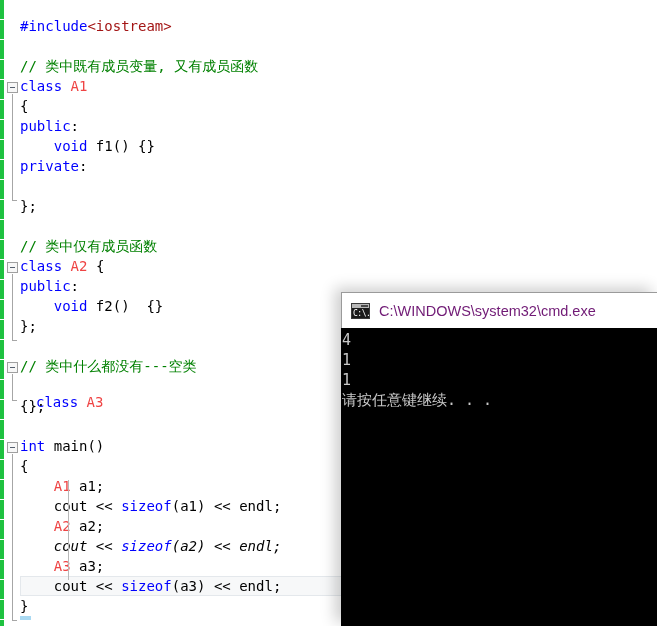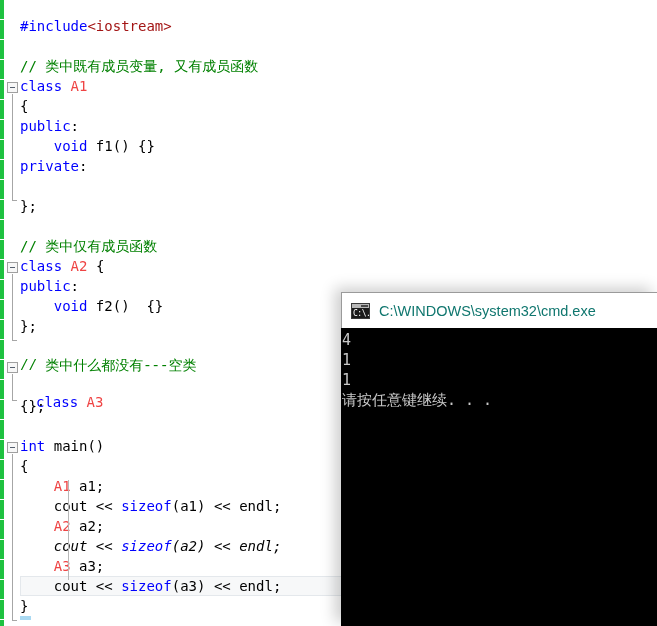--- a/index.html
+++ b/index.html
@@ -184,21 +184,21 @@
     bottom: 0;
     color: #ffffff;
     font-family: "DejaVu Sans Mono", "Liberation Mono", monospace;
     font-size: 8px;
     line-height: 11px;
     letter-spacing: -0.5px;
   }
   #cmd-title-text {
     font-family: "Liberation Sans", sans-serif;
     font-size: 14.5px;
-    color: #0f766e;
+    color: #701a75;
     white-space: nowrap;
   }
   #cmd-console {
     position: absolute;
     left: 0;
     top: 36px;
     right: 0;
     bottom: 0;
     background: #000000;
     padding: 2px 0 0 1px;
@@ -279,21 +279,21 @@
       <div class="line" style="top: 136px;"><span class="pln">    </span><span class="kw">void</span><span class="pln"> f1() {}</span></div>
       <div class="line" style="top: 156px;"><span class="kw">private</span><span class="pln">:</span></div>
       <div class="line" style="top: 196px;"><span class="pln">};</span></div>
       <div class="line" style="top: 216px;"></div>
       <div class="line" style="top: 236px;"><span class="cmt">// 类中仅有成员函数</span></div>
       <div class="line" style="top: 256px;"><span class="kw">class</span><span class="pln"> </span><span class="typ">A2</span><span class="pln"> {</span></div>
       <div class="line" style="top: 276px;"><span class="kw">public</span><span class="pln">:</span></div>
       <div class="line" style="top: 296px;"><span class="pln">    </span><span class="kw">void</span><span class="pln"> f2()  {}</span></div>
       <div class="line" style="top: 316px;"><span class="pln">};</span></div>
       <div class="line" style="top: 336px;"></div>
-      <div class="line" style="top: 356px; font-family: Liberation Mono, monospace;"><span class="cmt">// 类中什么都没有---空类</span></div>
+      <div class="line" style="top: 356px;"><span class="cmt">// 类中什么都没有---空类</span></div>
       <div class="line" style="top: 392px; margin-left: 16px;"><span class="kw">class</span><span class="pln"> </span><span class="typ">A3</span></div>
       <div class="line" style="top: 396px;"><span class="pln">{};</span></div>
       <div class="line" style="top: 416px;"></div>
       <div class="line" style="top: 436px;"><span class="kw">int</span><span class="pln"> main()</span></div>
       <div class="line" style="top: 456px;"><span class="pln">{</span></div>
       <div class="line" style="top: 476px;"><span class="pln">    </span><span class="typ">A1</span><span class="pln"> a1;</span></div>
       <div class="line" style="top: 496px;"><span class="pln">    cout &lt;&lt; </span><span class="kw">sizeof</span><span class="pln">(a1) &lt;&lt; endl;</span></div>
       <div class="line" style="top: 516px;"><span class="pln">    </span><span class="typ">A2</span><span class="pln"> a2;</span></div>
       <div class="line" style="top: 536px; font-style: italic;"><span class="pln">    cout &lt;&lt; </span><span class="kw">sizeof</span><span class="pln">(a2) &lt;&lt; endl;</span></div>
       <div class="line" style="top: 556px;"><span class="pln">    </span><span class="typ">A3</span><span class="pln"> a3;</span></div>

